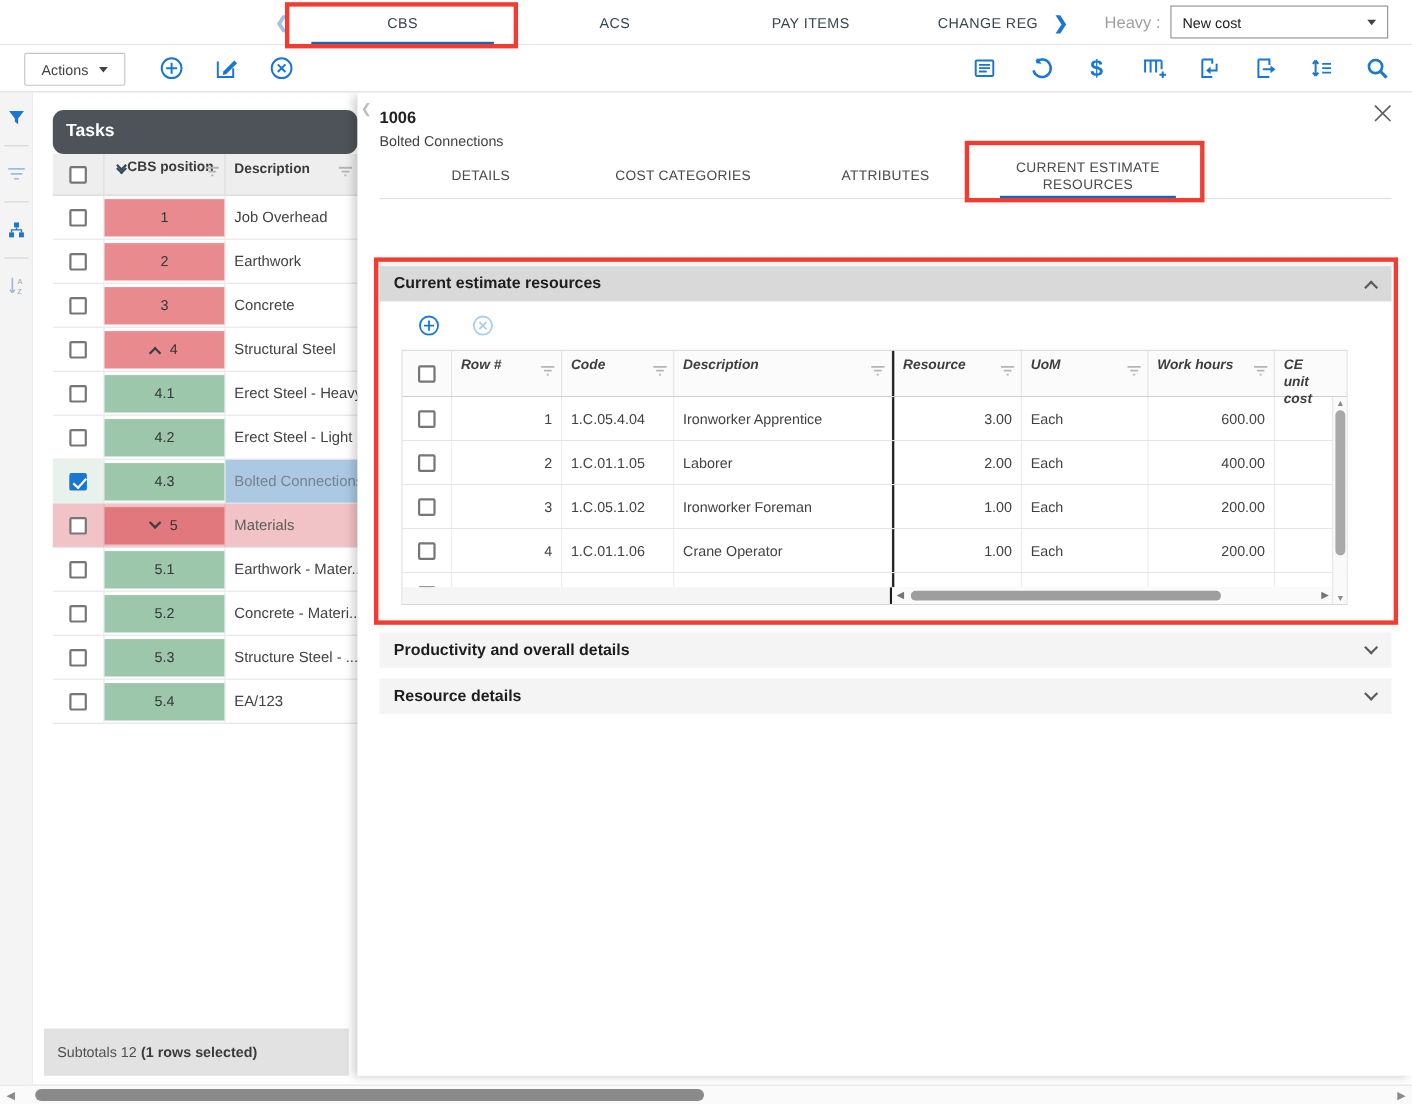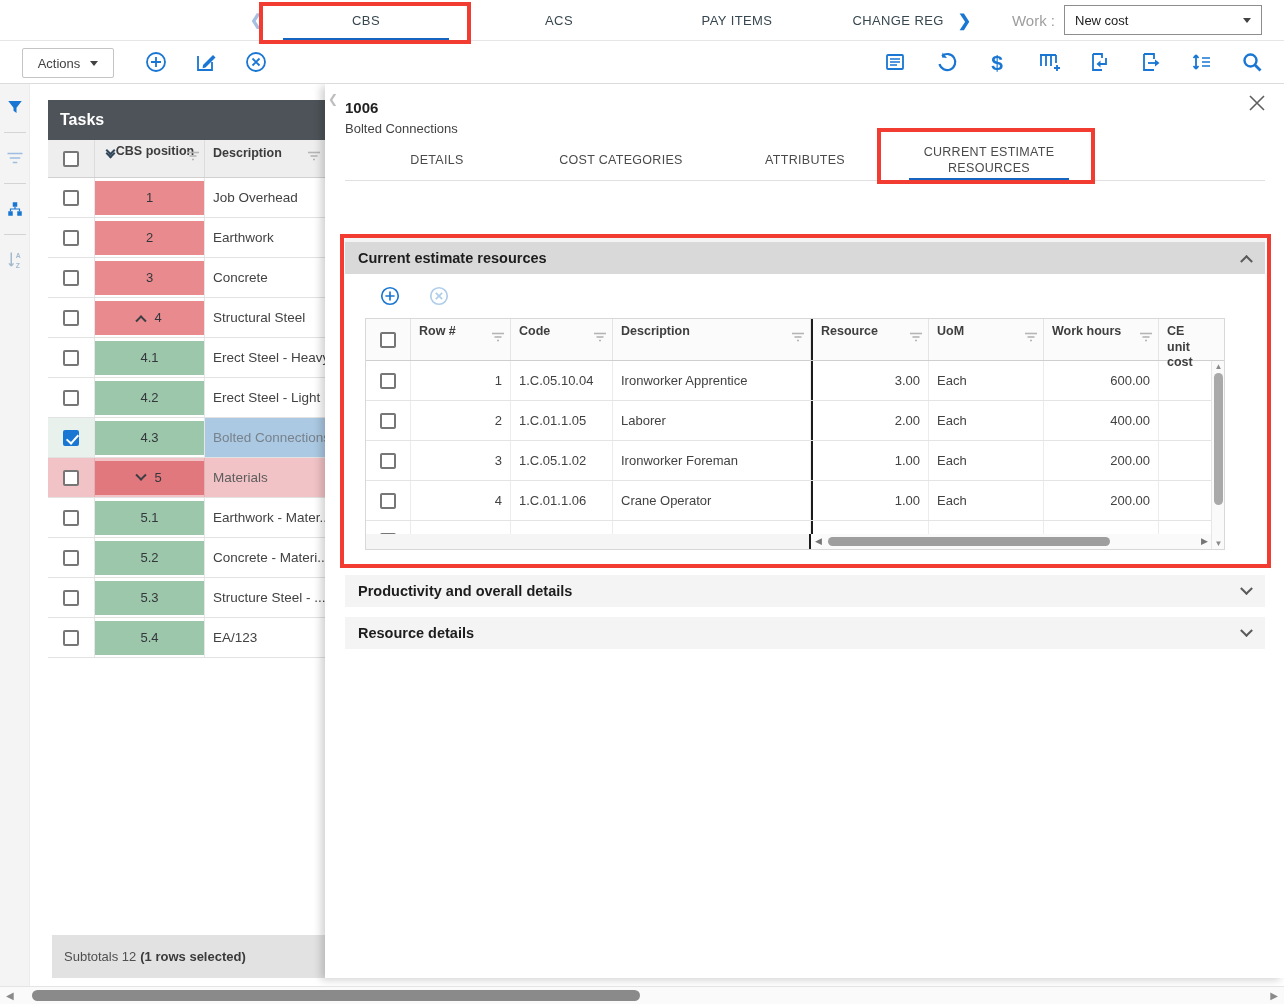--- a/index.html
+++ b/index.html
@@ -29,21 +29,21 @@
   .dollar { color:#1976d2; font-size:21px; font-weight:bold; line-height:1; }
 
   
   .sidebar { position:absolute; left:0; top:84px; width:30px; height:902px; background:#f4f4f4; border-right:1px solid #ececec; z-index:1; }
   .sb-ic { width:30px; height:30px; display:flex; align-items:center; justify-content:center; cursor:pointer; }
   .sb-div { width:22px; height:1px; background:#d4d4d4; margin:10px auto; }
   .sb-stack { padding-top:8px; }
 
   
   .tasks-panel { position:absolute; left:48px; top:100px; width:277px; z-index:1; }
-  .tasks-header { height:40px; background:#4d5358; color:#fff; font-size:16px; font-weight:bold; display:flex; align-items:center; padding-left:12px; }
+  .tasks-header { height:40px; background:#4d5358; color:#fff; font-size:16px; font-weight:bold; display:flex; align-items:center; padding-left:12px;border-radius:10px; }
   .tasks-cols { height:38px; background:#eeeeee; border-bottom:1px solid #d0d0d0; display:flex; font-size:12.5px; font-weight:bold; color:#3c3c3c; }
   .tc-check { width:47px; display:flex; align-items:center; justify-content:center; border-right:1px solid #dcdcdc; }
   .tc-pos { width:110px; padding:4px 2px 0 4px; display:flex; border-right:1px solid #dcdcdc; position:relative;justify-content:center; }
   .tc-desc { width:120px; padding:6px 0 0 8px; position:relative; }
   .dbl-chev { display:inline-flex; flex-direction:column; margin:3px 2px 0 0; }
   .dbl-chev i { width:7px; height:7px; border-right:2px solid #33475b; border-bottom:2px solid #33475b; transform:rotate(45deg); margin-bottom:-4px; }
   .fil-ic { position:absolute; right:4px; top:10px; }
   .trow { display:flex; height:40px; background:#fff; border-bottom:1px solid #e2e2e2; }
   .trow .tcheck { width:47px; display:flex; align-items:center; justify-content:center; border-right:1px solid #e6e6e6; }
   .trow .tpos { width:110px; border-right:1px solid #e6e6e6; display:flex; align-items:center; }
@@ -56,21 +56,21 @@
   .chev-up { transform:rotate(-135deg) translate(-2px,-2px); }
   .chev-down { transform:rotate(45deg) translate(-2px,-2px); }
   .trow.sel-row .tcheck { background:#e8f1eb; }
   .trow .tdesc.desc-selected { background:#abc9e2; color:#7e8block9; color:#78828c; }
   .trow.pink-row { background:#f2c3c6; }
   .trow.pink-row .tcheck, .trow.pink-row .tpos { border-right-color:#e4b2b5; }
   .trow.pink-row .tdesc { color:#5d5d5d; }
   .cb { position:relative; width:16px; height:16px; border:2px solid #767676; border-radius:2px; background:#fff; cursor:pointer; }
   .cb.checked { background:#1976d2; border-color:#1976d2; }
   .cb.checked::after { content:''; position:absolute; left:4px; top:0px; width:5px; height:10px; border-right:2px solid #fff; border-bottom:2px solid #fff; transform:rotate(42deg); }
-  .subtotals { position:absolute; left:52px; top:935px; width:277px; height:43px; background:#e2e2e2; display:flex; align-items:center; padding-left:12px; font-size:13px; color:#4f4f4f; gap:4px; }
+  .subtotals { position:absolute; left:40px; top:935px; width:277px; height:43px; background:#e2e2e2; display:flex; align-items:center; padding-left:12px; font-size:13px; color:#4f4f4f; gap:4px; }
   .subtotals b { color:#3a3a3a; }
 
   
   .detail { position:absolute; left:325px; top:84px; width:959px; height:894px; background:#fff; box-shadow:-4px 2px 8px rgba(0,0,0,.18); z-index:2; }
   .panel-collapse { position:absolute; left:3px; top:8px; color:#bdbdbd; font-size:12px; }
   .close-x { position:absolute; right:16px; top:8px; width:22px; height:22px; cursor:pointer; }
   .close-x svg { display:block; }
   .d-code { position:absolute; left:20px; top:15px; font-size:15px; font-weight:bold; color:#212121; }
   .d-name { position:absolute; left:20px; top:37px; font-size:13px; color:#424242; }
   .d-tabs { position:absolute; left:20px; top:56px; width:920px; height:41px; border-bottom:1px solid #e0e0e0; display:flex; }
@@ -80,21 +80,21 @@
   .sec-bar .sec-title { font-size:14.5px; font-weight:bold; color:#1d1d1d; }
   .sec-light { background:#f4f4f4; }
   .sec-open { background:#d9d9d9; }
   .sec-chev { width:9px; height:9px; border-right:2px solid #5a5a5a; border-bottom:2px solid #5a5a5a; }
   .sec-chev.down { transform:rotate(45deg) translate(-2px,-2px); }
   .sec-chev.up { transform:rotate(-135deg) translate(-2px,-2px); }
   .res-actions { position:absolute; left:53px; top:200px; display:flex; gap:25px; }
 
   
   .rgrid { position:absolute; left:40px; top:234px; width:860px; border:1px solid #d8d8d8; background:#fff; }
-  .rheader { display:flex; height:42px; background:#fbfbfb; border-bottom:1px solid #cfcfcf; }
+  .rheader { display:flex; height:42px; background:#fbfbfb; border-bottom:1px solid #cfcfcf;font-style:italic; }
   .rh-cell { position:relative; padding:5px 6px 0 8px; font-size:12.5px; font-weight:bold; color:#3e3e3e; line-height:1.25; border-right:1px solid #e4e4e4; }
   .rh-cell .fil-ic { right:5px; top:12px; }
   .w-check { width:45px; } .w-row { width:100px; } .w-code { width:102px; } .w-desc { width:198px; }
   .w-qty { width:118px; } .w-uom { width:115px; } .w-wh { width:115px; } .w-ce { width:53px; }
   .frozen-split { border-left:2px solid #1c1c1c; }
   .rrow { display:flex; height:40px; background:#fff; border-bottom:1px solid #e4e4e4; }
   .r-cell { padding:0 8px; font-size:13px; color:#424242; border-right:1px solid #ececec; display:flex; align-items:center; }
   .r-right { justify-content:flex-end; }
   .r-check { justify-content:center; padding:0; }
   .rrow.partial { height:13px; overflow:hidden; border-bottom:none; }
@@ -139,21 +139,21 @@
       </div>
       <div class="navtab t2">
         <span>PAY ITEMS</span>
       </div>
       <div class="navtab t3">
         <span>CHANGE REG</span>
         <span class="nav-next-chev">❯</span>
       </div>
     </div>
     <div class="view-area">
-      <span class="view-label">Work :</span>
+      <span class="view-label">Heavy :</span>
       <div class="view-select">
         <span>New cost</span>
         <span class="caret-down"></span>
       </div>
     </div>
   </div>
 
   <div class="toolbar">
     <div class="actions-btn">
       <span>Actions</span>
@@ -570,21 +570,21 @@
               </svg></span>
         </div>
         <div class="rh-cell w-ce" style="border-right:none;"><span>CE unit cost</span></div>
       </div>
       <div id="resource-rows">
           <div class="rrow">
     <div class="r-cell w-check r-check">
               <span class="cb"></span>
             </div>
     <div class="r-cell w-row r-right rcell-val">1</div>
-    <div class="r-cell w-code rcell-val">1.C.05.10.04</div>
+    <div class="r-cell w-code rcell-val">1.C.05.4.04</div>
     <div class="r-cell w-desc rcell-val">Ironworker Apprentice</div>
     <div class="r-cell w-qty r-right frozen-split rcell-val">3.00</div>
     <div class="r-cell w-uom rcell-val">Each</div>
     <div class="r-cell w-wh r-right rcell-val">600.00</div>
     <div class="r-cell w-ce rcell-val" style="border-right:none;"></div>
   </div>
           <div class="rrow">
     <div class="r-cell w-check r-check">
               <span class="cb"></span>
             </div>

